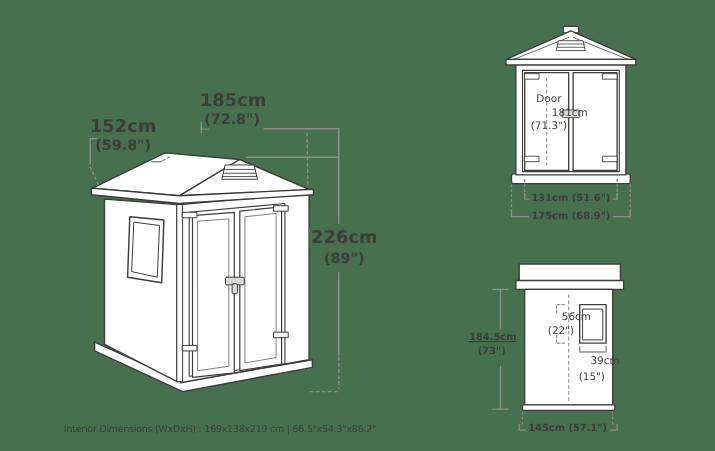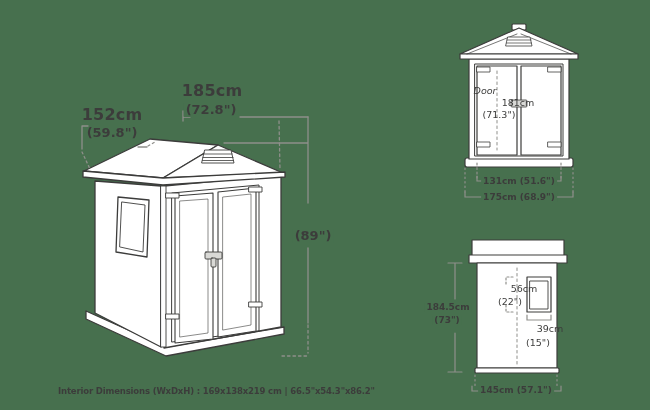--- a/index.html
+++ b/index.html
@@ -6,21 +6,21 @@
   body{width:650px;height:410px;overflow:hidden;font-family:"DejaVu Sans","Liberation Sans",sans-serif;}
   #stage{position:relative;width:650px;height:410px;background:#47704E;}
   #art{position:absolute;left:0;top:0;}
   .lbl{position:absolute;color:#3C3C3B;white-space:nowrap;line-height:1.05;}
   .ctr{transform:translateX(-50%);text-align:center;}
   .big{font-size:16px;font-weight:bold;letter-spacing:.2px;}
   .big2{font-size:13px;font-weight:bold;}
   .sm{font-size:9px;font-weight:bold;}
   .smr{font-size:9.5px;font-weight:400;}
   .mask{background:#47704E;padding:0 2px;}
-  .footer{font-size:8.5px;font-weight:bold;letter-spacing:-0.15px;}
+  .footer{font-size:8.5px;font-weight:normal;letter-spacing:-0.15px;}
 </style>
 </head>
 <body>
 
 <div id="stage">
 
   <svg id="art" width="650" height="410" viewBox="0 0 650 410">
 
     <g stroke="#3C3C3B" stroke-width="1.3" fill="#FFFFFF" stroke-linejoin="round" stroke-linecap="round">
 
@@ -152,34 +152,35 @@
       <path d="M472,386 L472,391 L490,391 M549,391 L561,391 L561,386"></path>
     </g>
   </svg>
 
   <div class="lbl ctr big" style="left:212px;top:83px;">185cm</div>
   <div class="lbl ctr big2 mask" style="left:211px;top:103px;">(72.8")</div>
 
   <div class="lbl ctr big" style="left:112px;top:107px;text-align:center;">152cm</div>
   <div class="lbl ctr big2" style="left:112px;top:126px;">(59.8")</div>
 
+  <div class="lbl ctr big mask" style="left:313px;top:208px;">226cm</div>
   <div class="lbl ctr big2 mask" style="left:313px;top:229px;">(89")</div>
 
-  <div class="lbl ctr smr" style="left:485px;top:86px;font-style:italic;">Door</div>
+  <div class="lbl ctr smr" style="left:499px;top:86px;">Door</div>
   <div class="lbl ctr smr" style="left:518px;top:98px;">181cm</div>
   <div class="lbl ctr smr" style="left:499px;top:110px;">(71.3")</div>
 
   <div class="lbl ctr sm mask" style="left:519px;top:177px;">131cm (51.6")</div>
   <div class="lbl ctr sm mask" style="left:519px;top:193px;">175cm (68.9")</div>
 
   <div class="lbl ctr smr" style="left:524px;top:284px;">56cm</div>
   <div class="lbl ctr smr" style="left:510px;top:297px;">(22")</div>
 
   <div class="lbl ctr smr" style="left:550px;top:324px;">39cm</div>
   <div class="lbl ctr smr" style="left:538px;top:338px;">(15")</div>
 
-  <div class="lbl ctr sm mask" style="left:448px;top:303px;">184.5cm</div>
+  <div class="lbl ctr sm mask" style="left:448px;top:303px;text-decoration:underline;">184.5cm</div>
   <div class="lbl ctr sm mask" style="left:447px;top:316px;">(73")</div>
 
   <div class="lbl ctr sm mask" style="left:516px;top:386px;">145cm (57.1")</div>
 
   <div class="lbl footer" style="left:58px;top:387px;">Interior Dimensions (WxDxH) : 169x138x219 cm | 66.5"x54.3"x86.2"</div>
 </div>
 
 </body></html>

